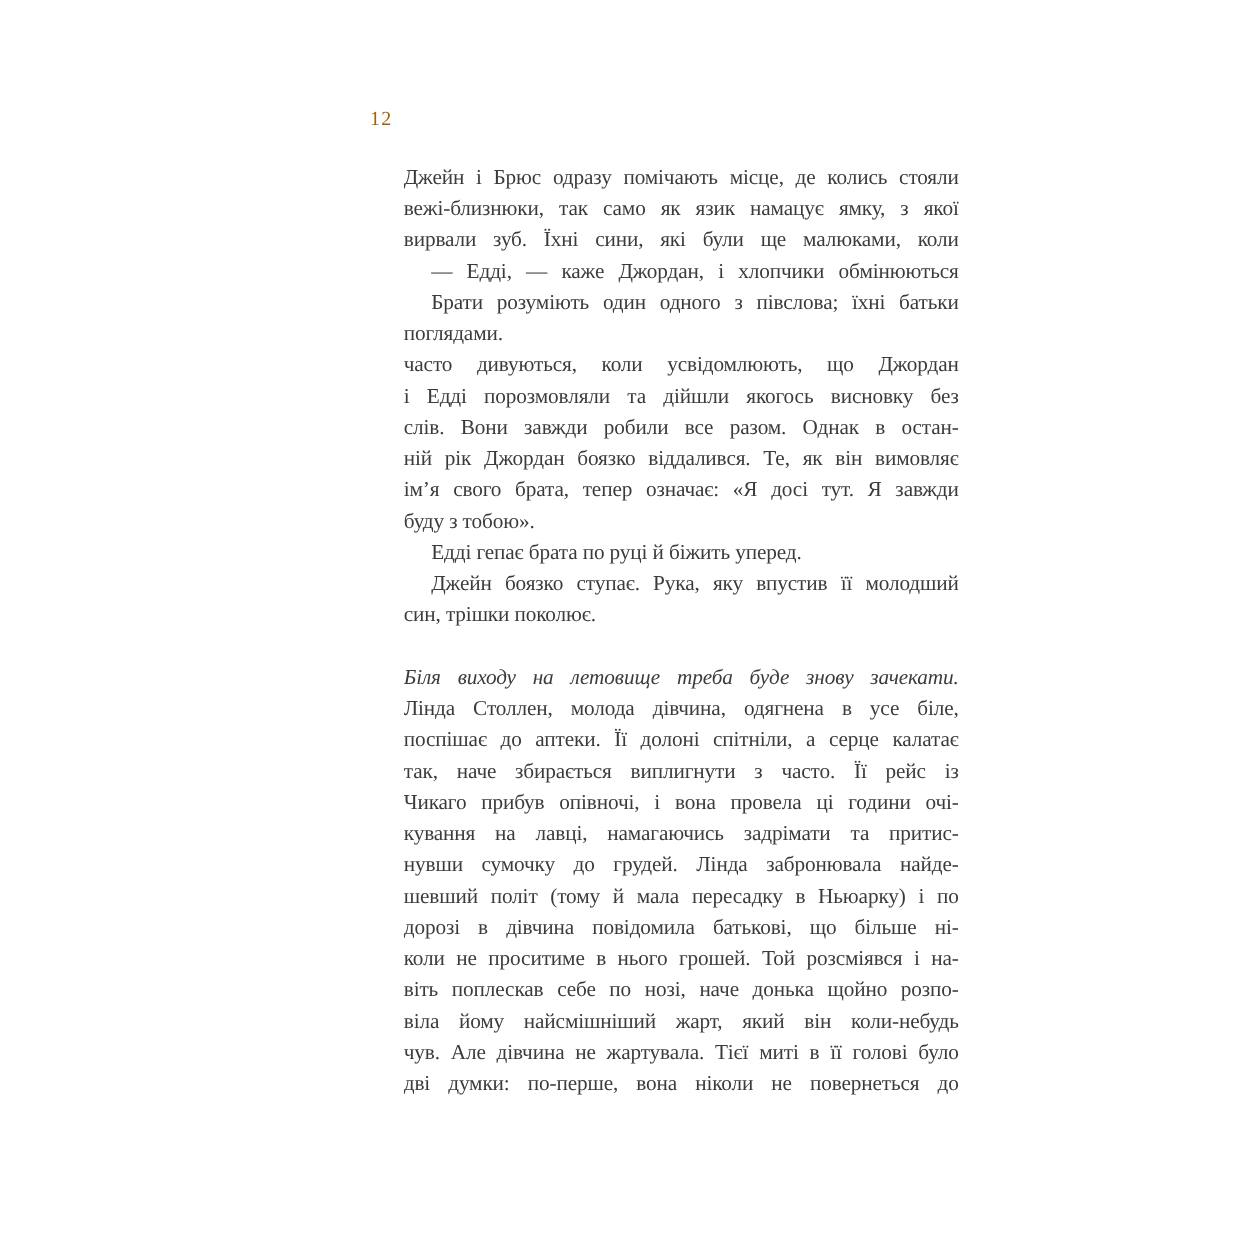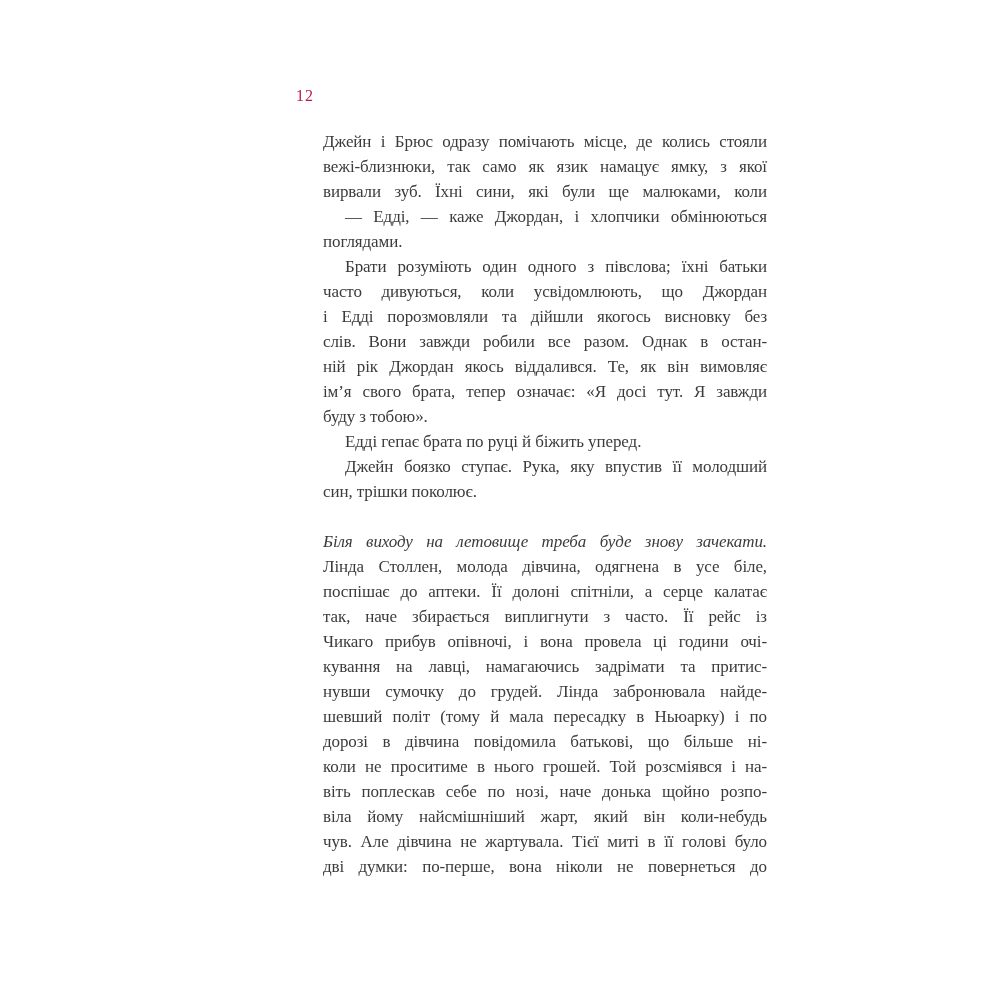--- a/index.html
+++ b/index.html
@@ -19,21 +19,21 @@
     position: absolute;
     inset: 0;
     background: #ffffff;
   }
   .page-number {
     position: absolute;
     left: 296px;
     top: 87px;
     font-size: 16px;
     letter-spacing: 1px;
-    color: #be185d;
+    color: #a16207;
   }
   .text-block {
     position: absolute;
     left: 295px;
     top: 129px;
     width: 444px;
     margin-left: 28px;
   }
   .line {
     font-size: 17px;
@@ -62,26 +62,26 @@
 
 <div class="book-page">
 
   <div class="page-number">12</div>
 
   <div class="text-block">
     <div class="line">Джейн і Брюс одразу помічають місце, де колись стояли</div>
     <div class="line">вежі-близнюки, так само як язик намацує ямку, з якої</div>
     <div class="line">вирвали зуб. Їхні сини, які були ще малюками, коли</div>
     <div class="line ind">— Едді, — каже Джордан, і хлопчики обмінюються</div>
+    <div class="line ind">Брати розуміють один одного з півслова; їхні батьки</div>
     <div class="line end">поглядами.</div>
-    <div class="line ind">Брати розуміють один одного з півслова; їхні батьки</div>
     <div class="line">часто дивуються, коли усвідомлюють, що Джордан</div>
     <div class="line">і Едді порозмовляли та дійшли якогось висновку без</div>
     <div class="line">слів. Вони завжди робили все разом. Однак в остан-</div>
-    <div class="line">ній рік Джордан якось віддалився. Те, як він вимовляє</div>
+    <div class="line">ній рік Джордан боязко віддалився. Те, як він вимовляє</div>
     <div class="line">ім’я свого брата, тепер означає: «Я досі тут. Я завжди</div>
     <div class="line end">буду з тобою».</div>
     <div class="line ind end">Едді гепає брата по руці й біжить уперед.</div>
     <div class="line ind">Джейн боязко ступає. Рука, яку впустив її молодший</div>
     <div class="line end">син, трішки поколює.</div>
     <div class="line gap">Біля виходу на летовище треба буде знову зачекати.</div>
     <div class="line">Лінда Столлен, молода дівчина, одягнена в усе біле,</div>
     <div class="line">поспішає до аптеки. Її долоні спітніли, а серце калатає</div>
     <div class="line">так, наче збирається виплигнути з часто. Її рейс із</div>
     <div class="line">Чикаго прибув опівночі, і вона провела ці години очі-</div>

